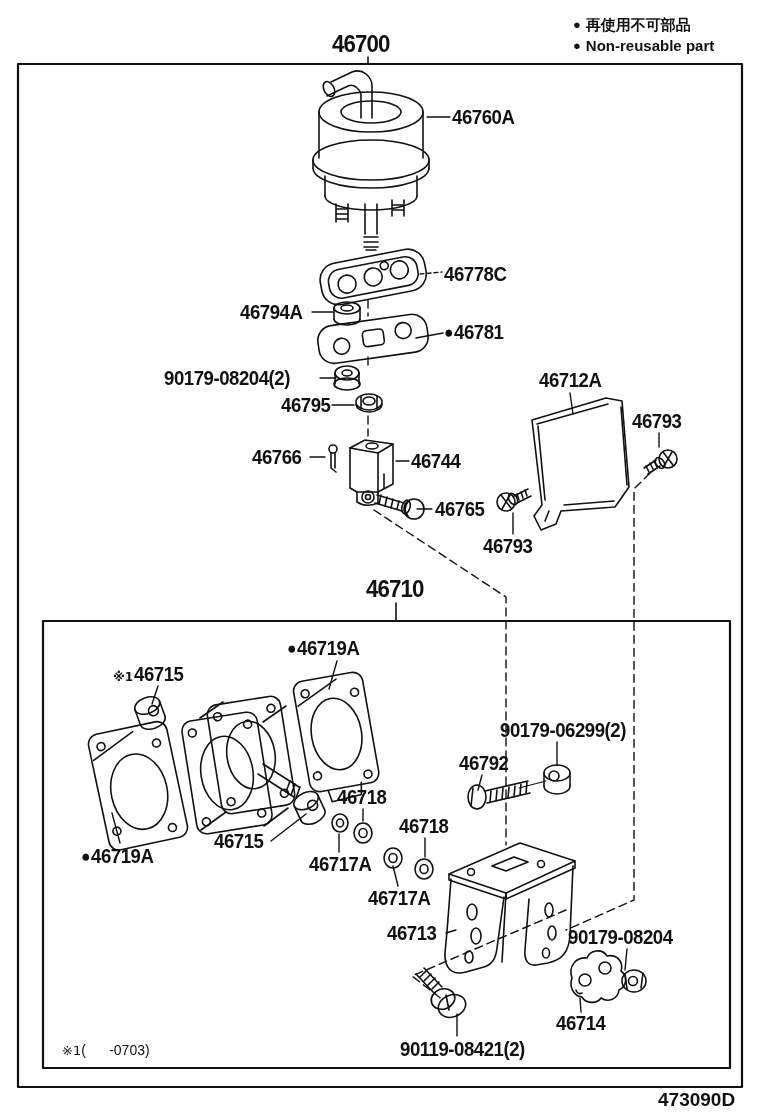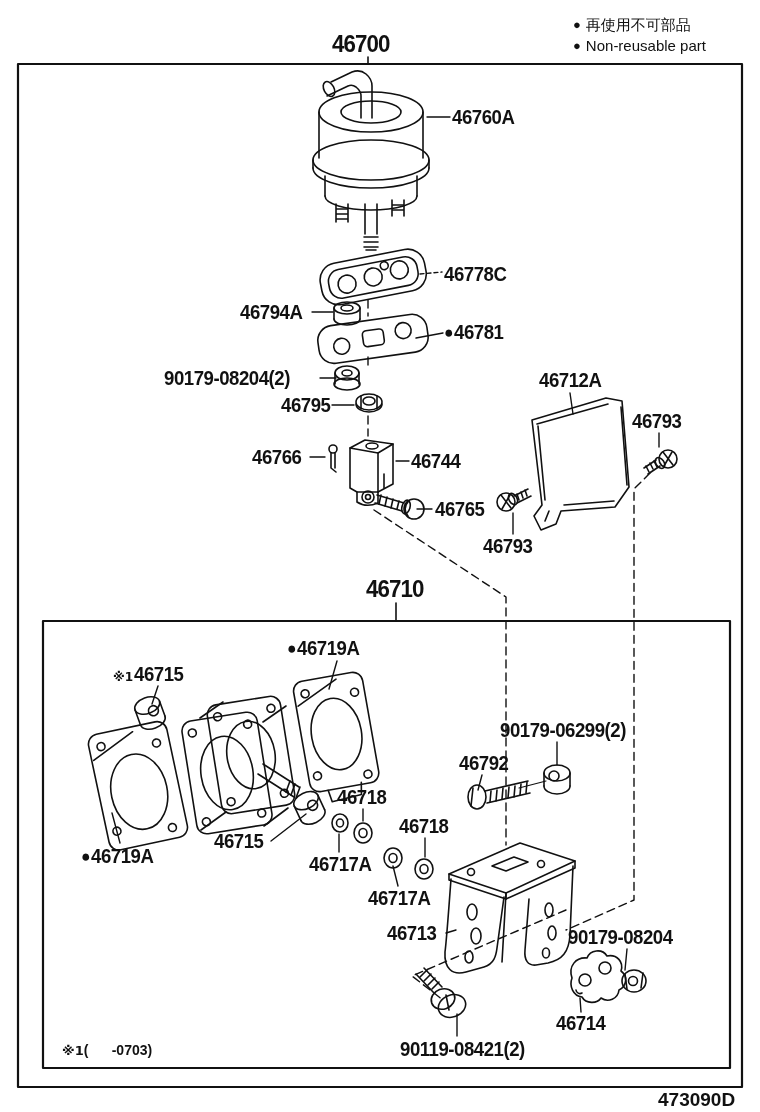--- a/index.html
+++ b/index.html
@@ -4,23 +4,23 @@
 <style>
   html,body{margin:0;padding:0;background:#fff;}
   .stage{position:relative;width:760px;height:1112px;background:#fff;overflow:hidden;
          font-family:"Liberation Sans",sans-serif;color:#111;}
   svg.art{position:absolute;left:0;top:0;width:760px;height:1112px;}
   .lbl{position:absolute;font-weight:bold;font-size:20px;line-height:1;letter-spacing:-0.5px;
        white-space:nowrap;transform:scaleX(.93);transform-origin:0 0;color:#111;}
   .asm{font-size:24px;letter-spacing:-1px;}
   .pfx-dot{font-size:17px;vertical-align:1px;margin-right:1px;}
   .pfx-ref{font-size:13px;font-family:"DejaVu Sans",sans-serif;letter-spacing:0;margin-right:1px;}
-  .legend{position:absolute;left:573px;top:14px;font-weight:normal;font-size:15px;line-height:21px;white-space:nowrap;}
+  .legend{position:absolute;left:573px;top:14px;font-weight:bold;font-size:15px;line-height:21px;white-space:nowrap;}
   .legend .b{font-size:13px;margin-right:5px;vertical-align:1px;}
-  .footnote{position:absolute;left:62px;top:1042px;font-weight:bold;font-size:14px;white-space:nowrap;}
+  .footnote{position:absolute;left:62px;top:1042px;font-weight:normal;font-size:14px;white-space:nowrap;}
   .footnote .mark{font-family:"DejaVu Sans",sans-serif;font-size:13px;}
   .code{position:absolute;left:658px;top:1089px;font-weight:bold;font-size:19px;letter-spacing:0;}
 </style>
 </head>
 <body>
 
 <div class="stage">
 
 <svg class="art" viewBox="0 0 760 1112" fill="none" stroke="#111" stroke-width="1.6" stroke-linecap="round" stroke-linejoin="round">
 

